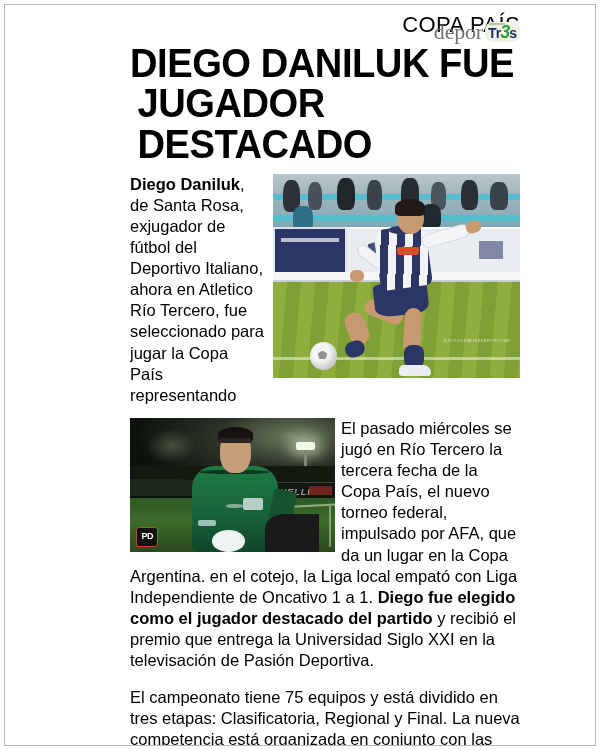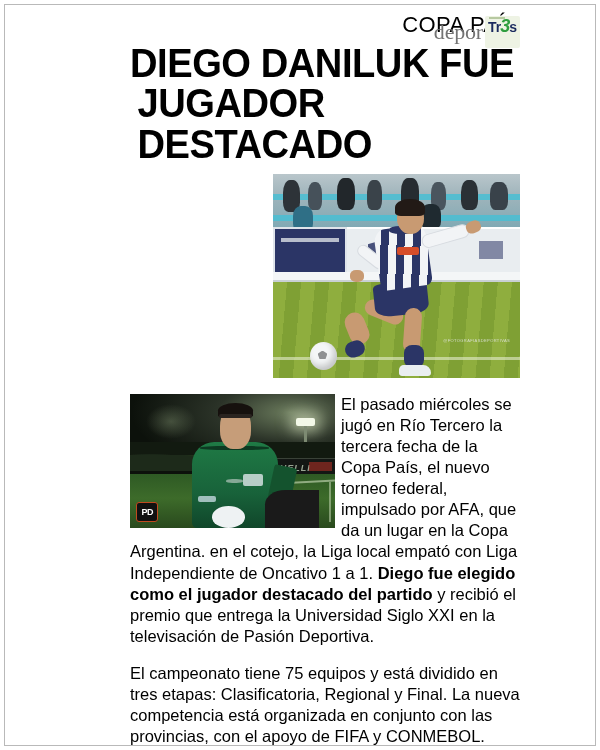--- a/index.html
+++ b/index.html
@@ -51,22 +51,22 @@
   .brand-depor {
     font-family: "Liberation Serif", serif;
     font-size: 22px;
     color: #737373;
     letter-spacing: -0.2px;
     line-height: 1;
   }
   .brand-box {
     margin-left: 2px;
     background: #eef3e4;
-    border-radius: 2px;
-    padding: 1px 3px 13px 3px;
+    border-radius: 8px;
+    padding: 1px 3px 1px 3px;
     display: flex;
     align-items: baseline;
     line-height: 1;
     position: relative;
   }
   .brand-box::before {
     content: "";
     position: absolute;
     left: 4px; top: 1px;
     width: 16px; height: 2px;
@@ -463,20 +463,23 @@
           <div class="pl pl-collar"></div>
           <div class="pl pl-armR"></div>
           <div class="pl pl-handR"></div>
           <div class="pl pl-head"></div>
           <div class="pl pl-hair"></div>
           <div class="p1-ball"></div>
           <div class="p1-wm">@FOTOGRAFIASDEPORTIVAS</div>
         </div>
       </div>
 
+      <div class="col1">
+        <p><b>Diego Daniluk</b><span>, de Santa Rosa, exjugador de fútbol del Deportivo Italiano, ahora en Atletico Río Tercero, fue seleccionado para jugar la Copa País representando</span></p>
+      </div>
       <div style="clear:both"></div>
     </div>
 
     <div class="sec2 body-text">
 
       <div class="photo2">
         <div class="p2">
           <div class="p2-sky"></div>
           <div class="p2-glow"></div>
           <div class="p2-lamp"></div>

